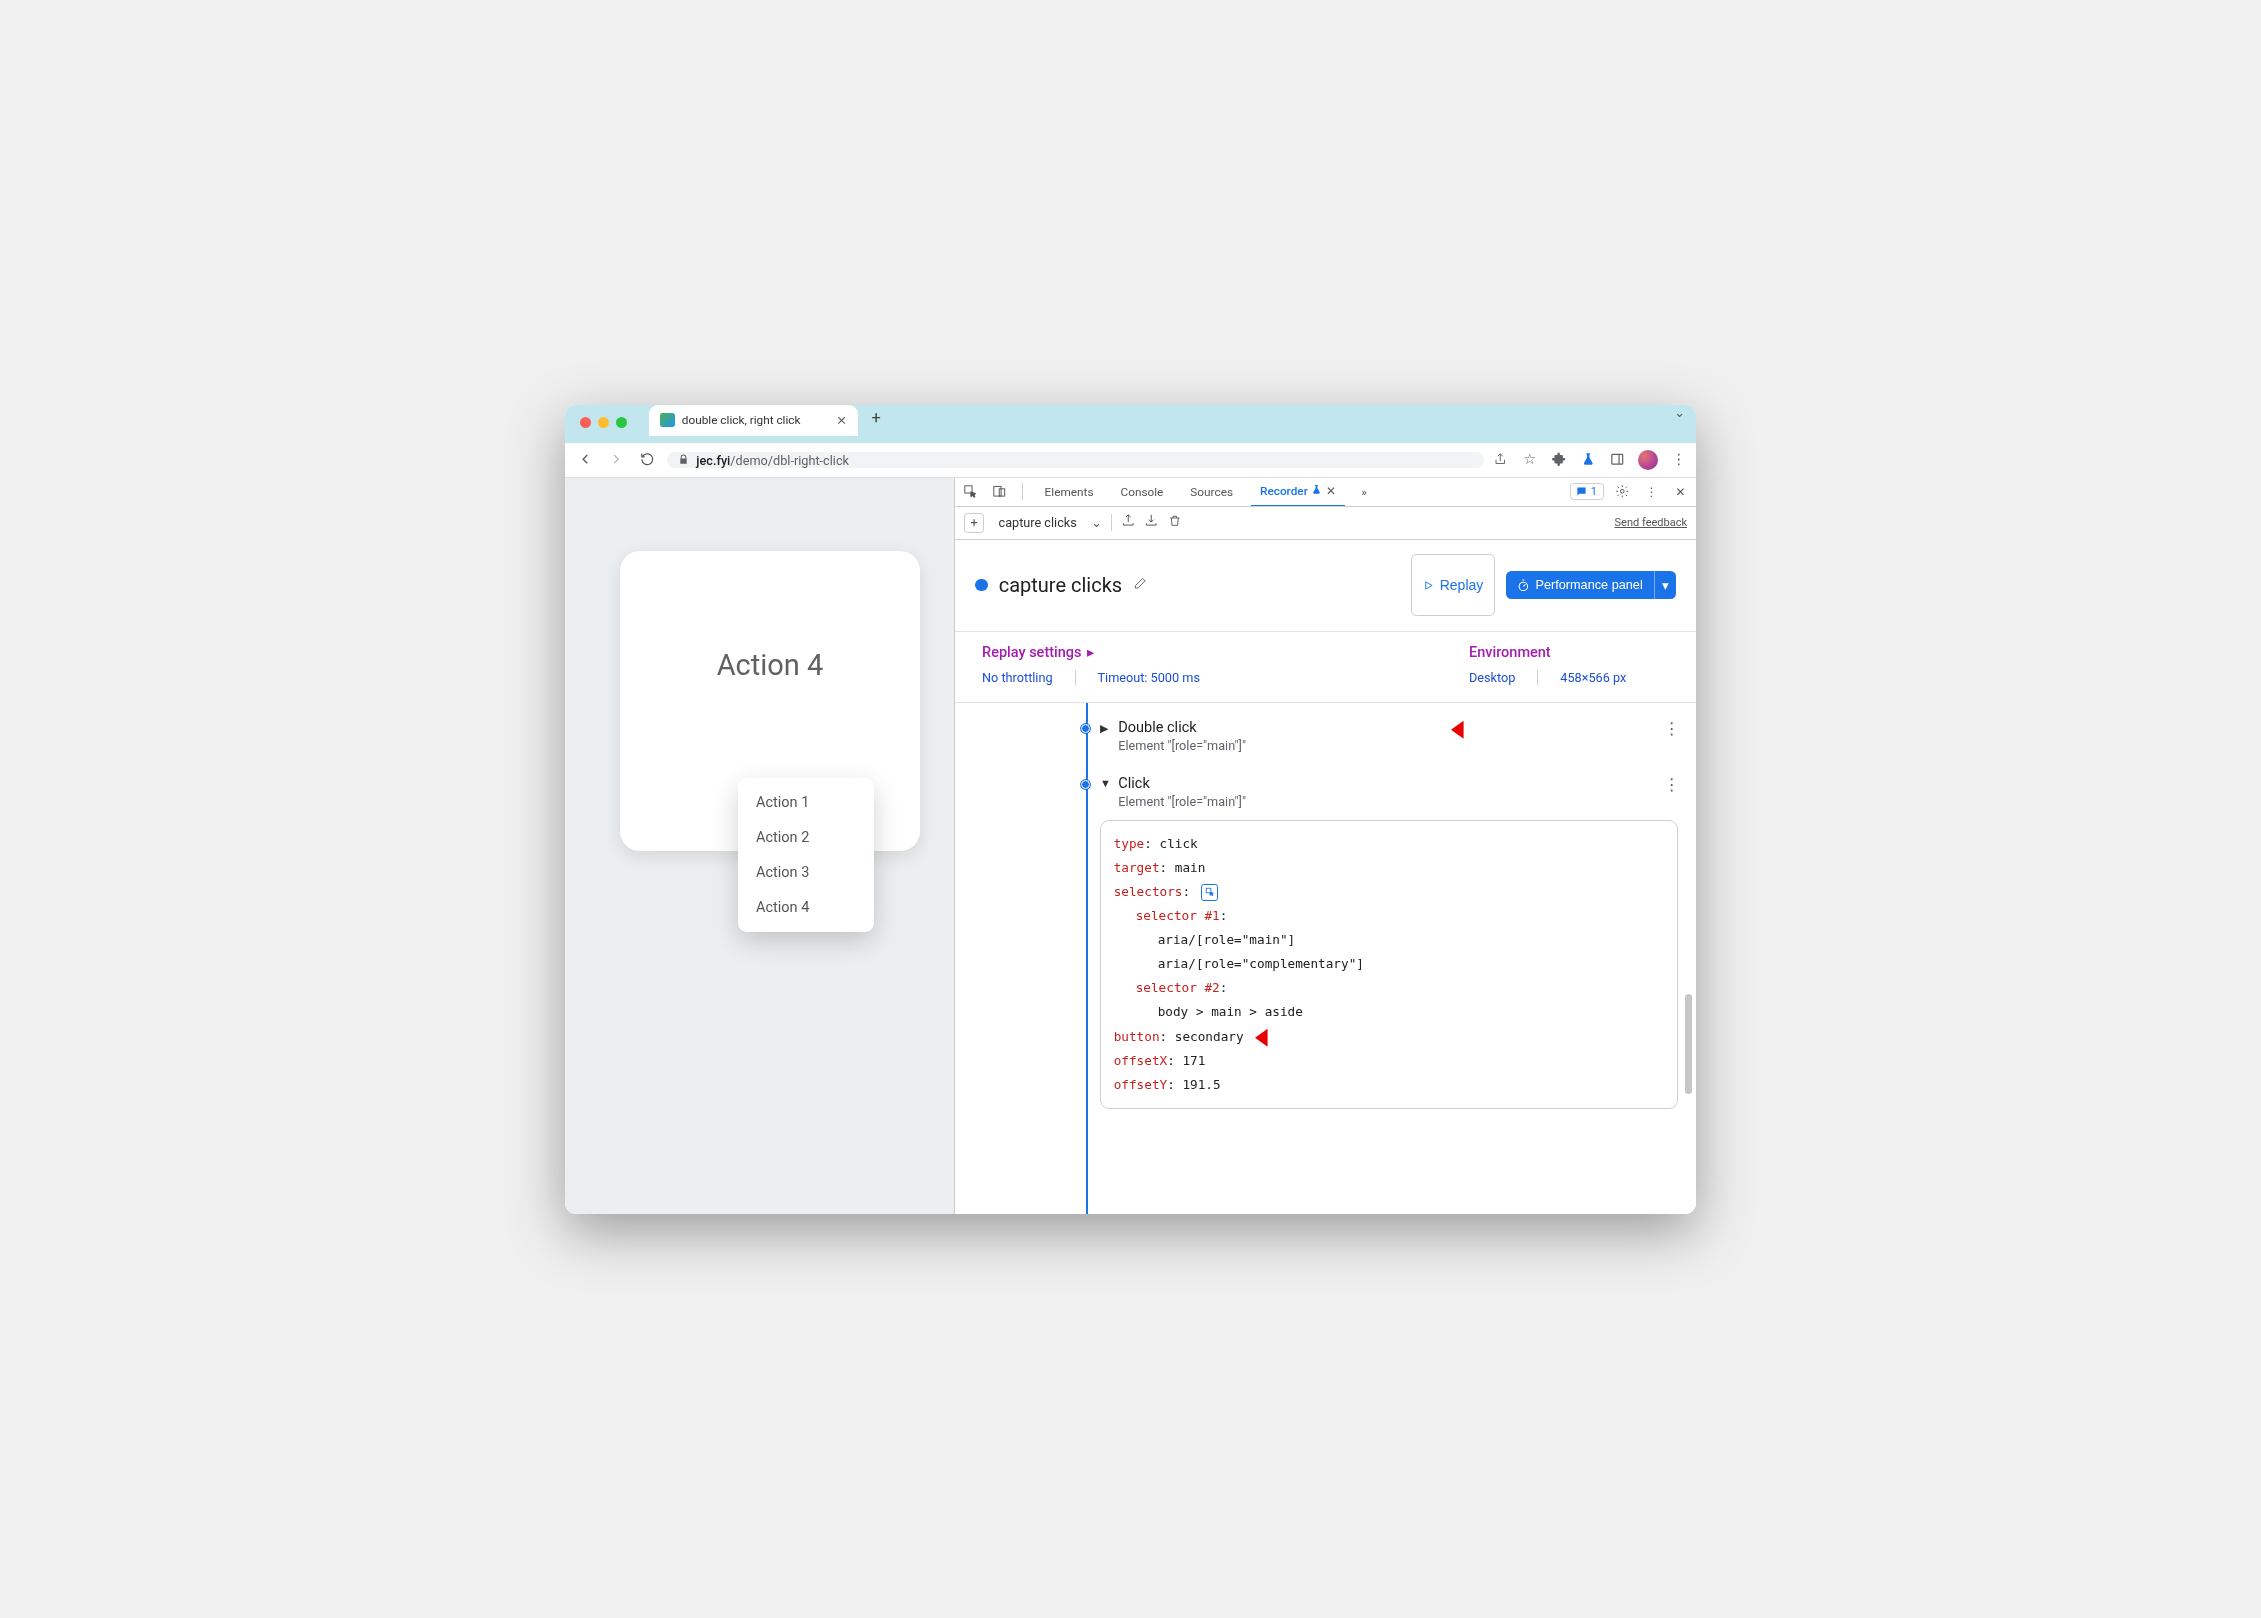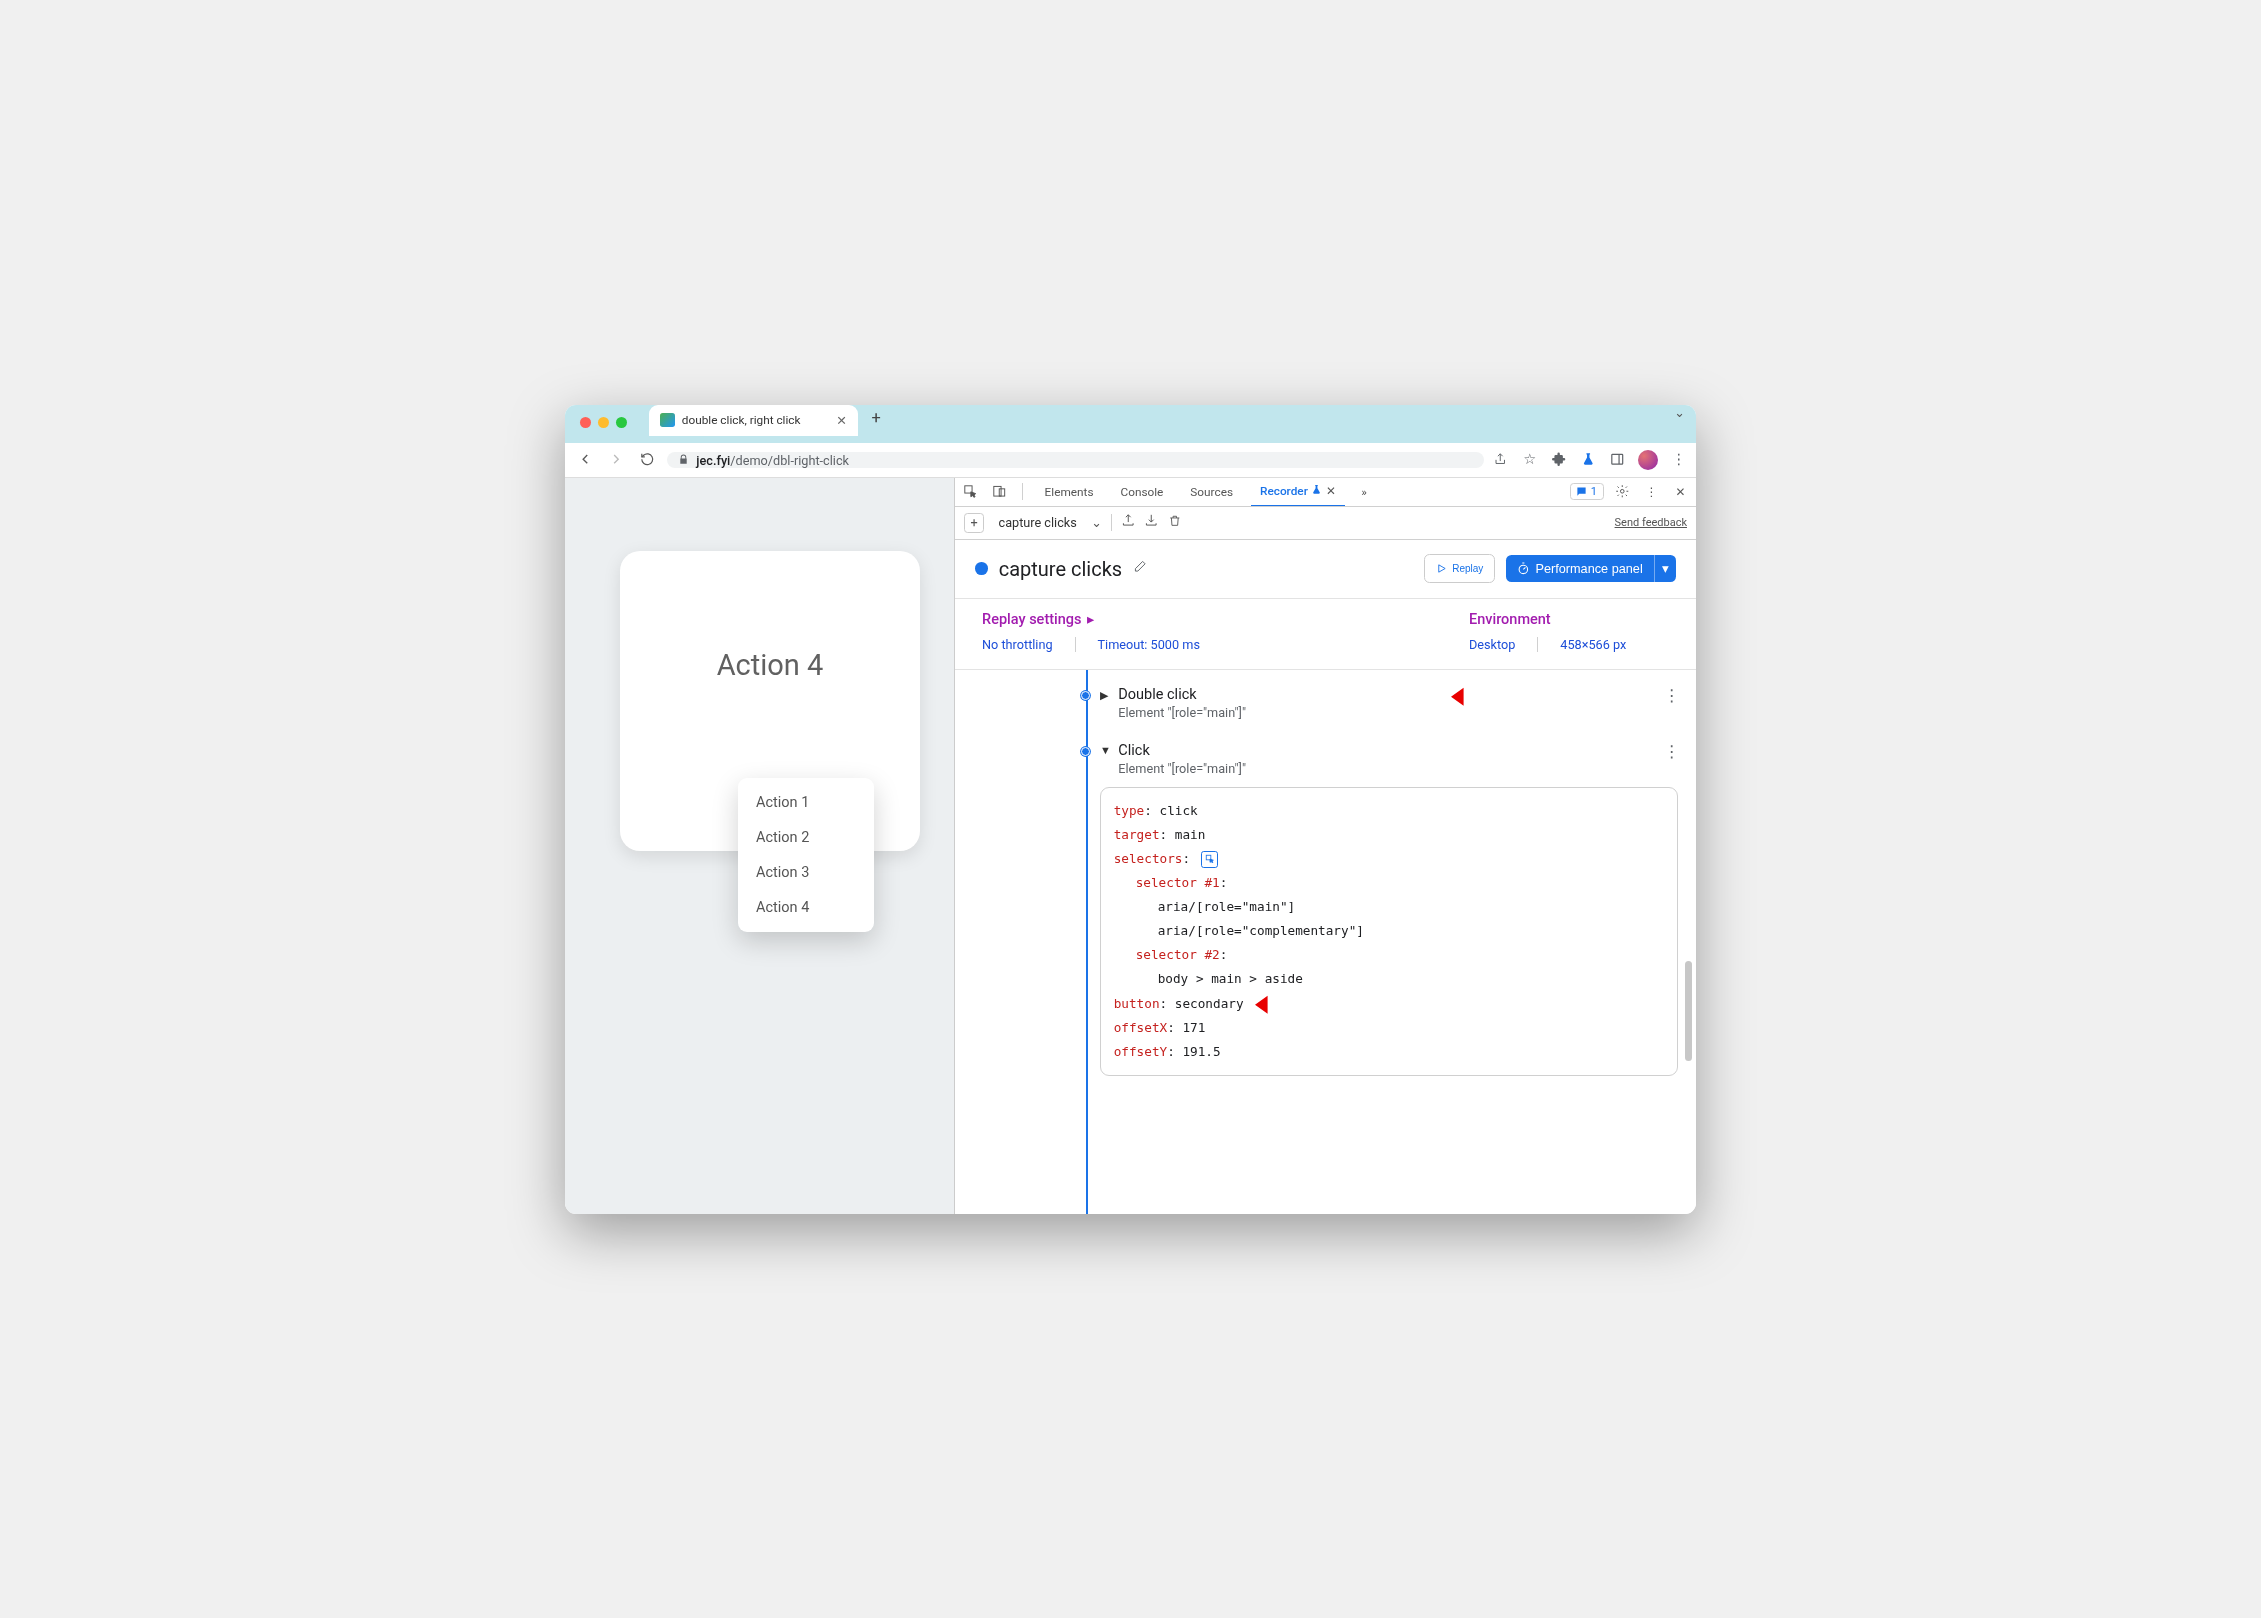--- a/index.html
+++ b/index.html
@@ -163,22 +163,22 @@
   display:flex;
   align-items:center;
   gap:11px;
   border-bottom:0.9px solid #e3e3e3;
 }
 .rec-head .dot { width:12.7px; height:12.7px; border-radius:50%; background:#1a73e8; }
 .rec-head .title { font-size:20px; color:#202124; flex:0 0 auto; }
 .rec-head .edit { color:#5f6368; cursor:pointer; }
 .rec-head .spacer { flex:1; }
 .btn-outline {
-  border:0.9px solid #ccc; border-radius:5.5px; padding:8px 11px;
-  color:#1a73e8; font-size:10px; display:flex; align-items:center; gap:5.5px;
+  border:0.9px solid #ccc; border-radius:5.5px; padding:22px 11px;
+  color:#1a73e8; font-size:14px; display:flex; align-items:center; gap:5.5px;
   cursor:pointer; background:#fff;
 }
 .btn-primary {
   background:#1a73e8; color:#fff; border:none; border-radius:5.5px 0 0 5.5px;
   padding:6.4px 11px; font-size:12.7px; display:flex; align-items:center; gap:5.5px; cursor:pointer;
 }
 .btn-drop { background:#1a73e8; color:#fff; border:none; border-left:0.9px solid rgba(255,255,255,0.4); border-radius:0 5.5px 5.5px 0; padding:6.4px 7.3px; cursor:pointer; }
 
 .settings {
   padding:12.7px 27px 16.4px;

